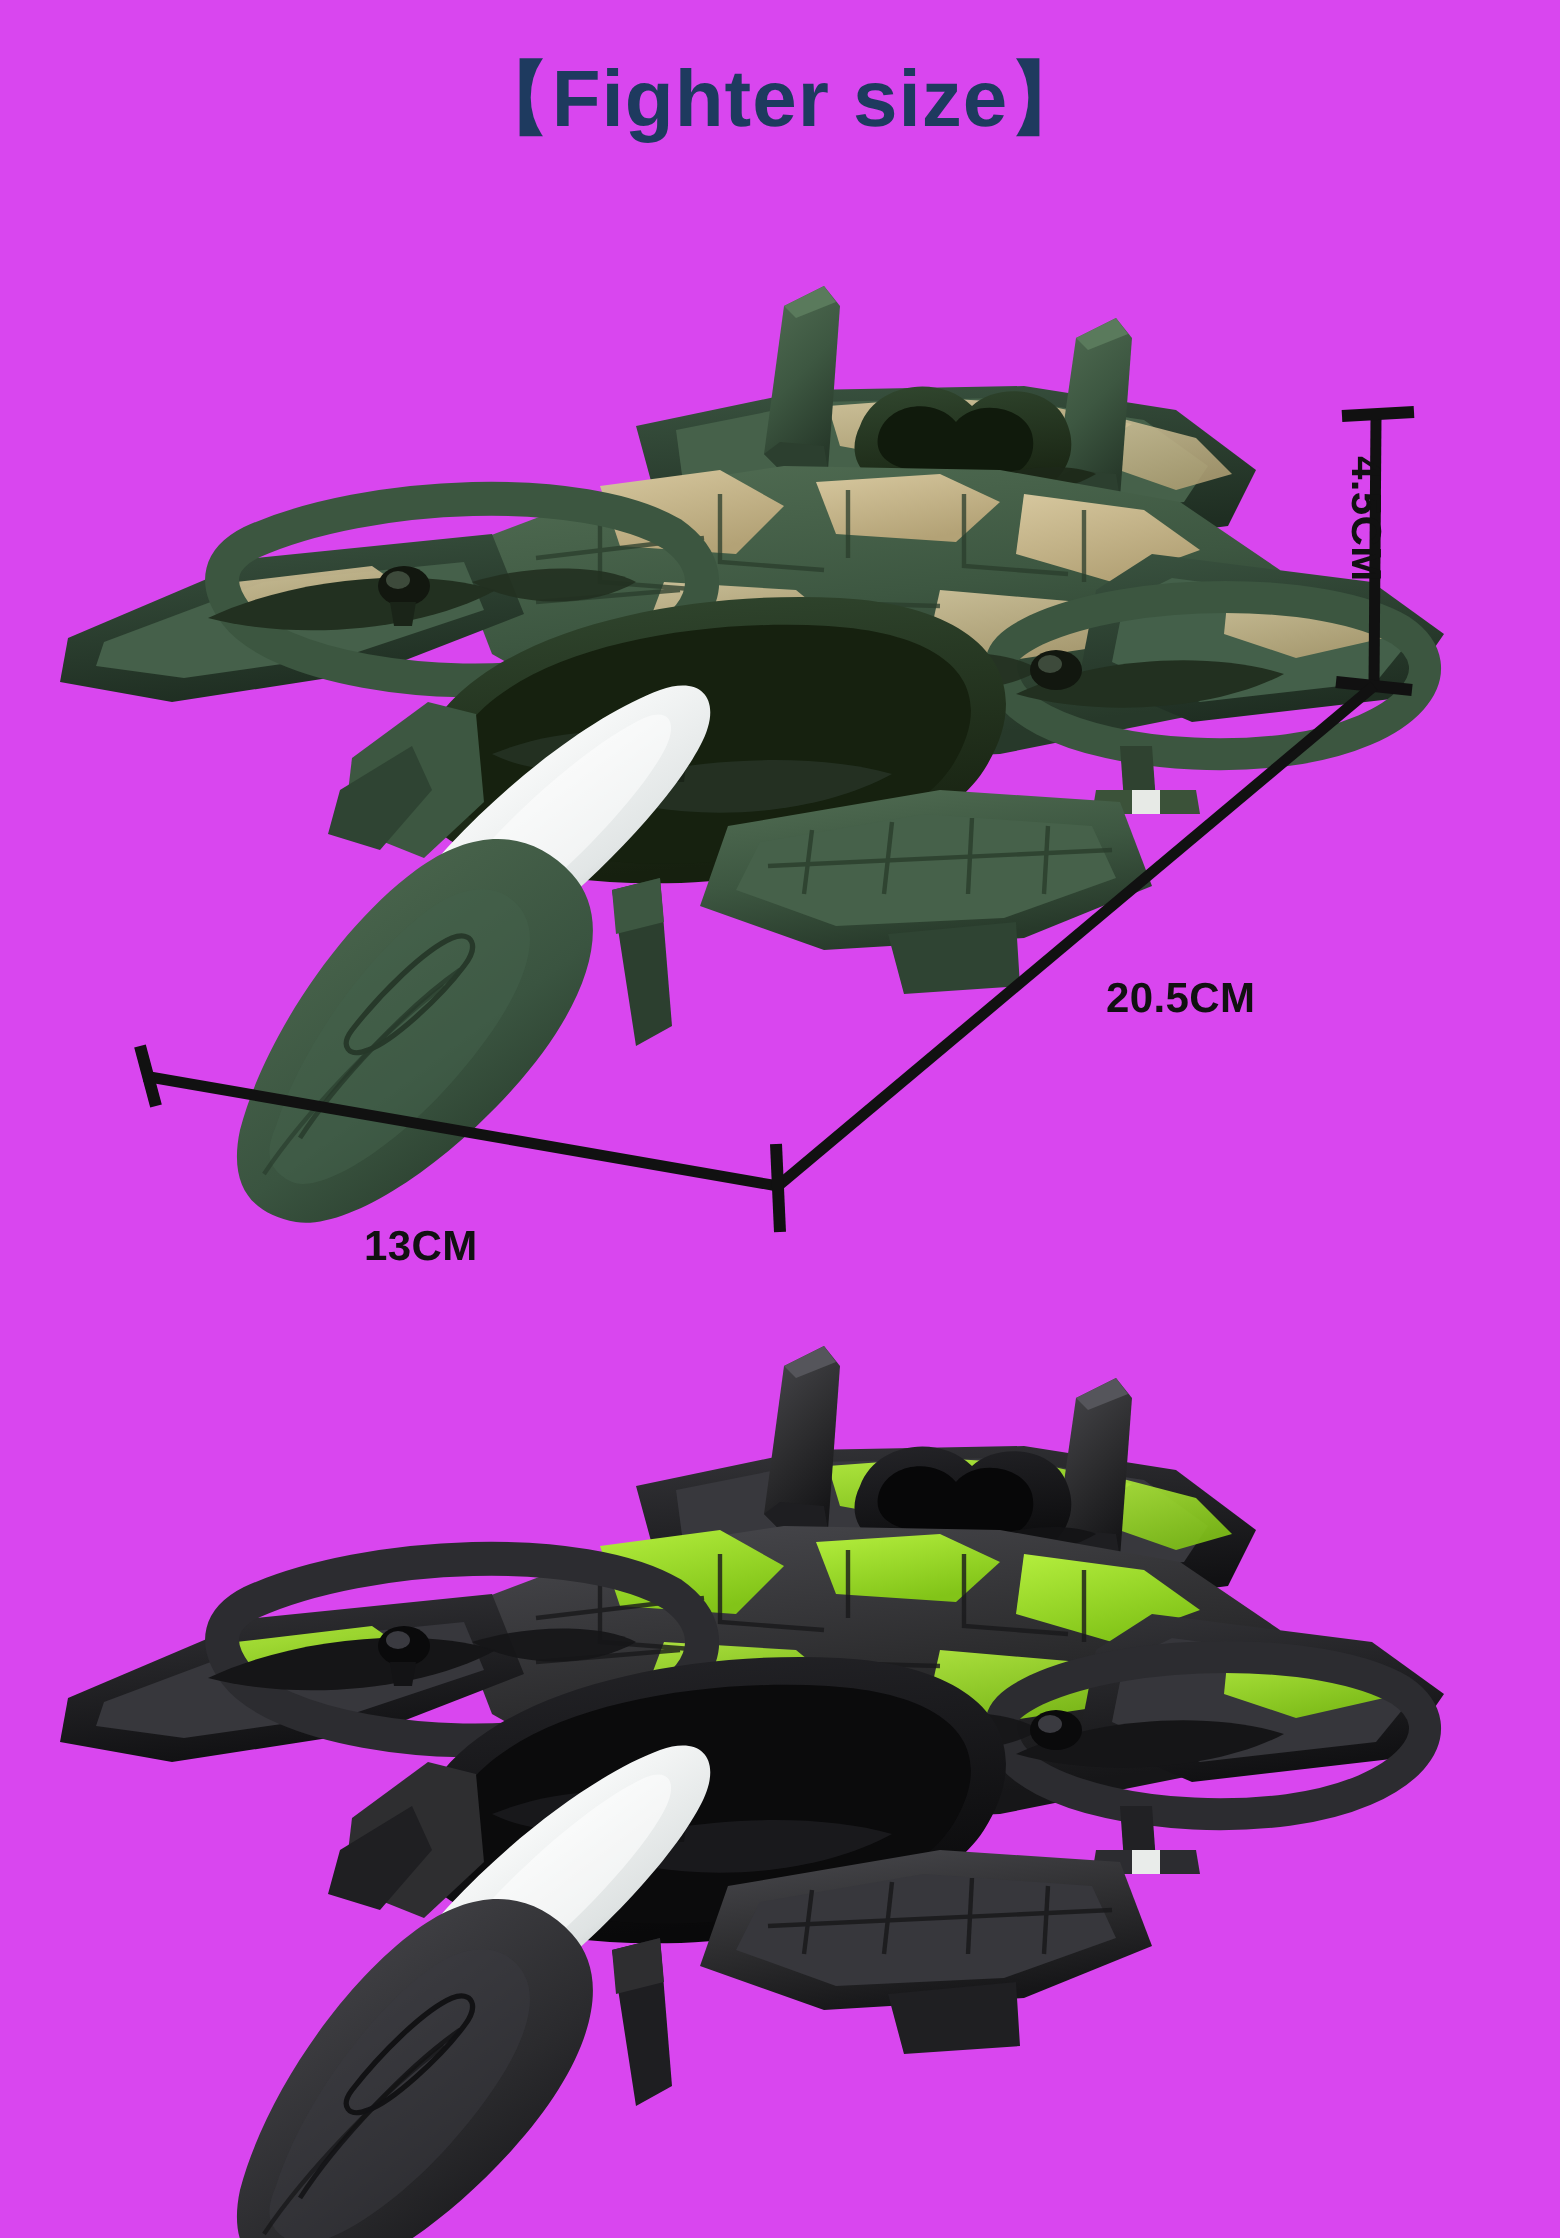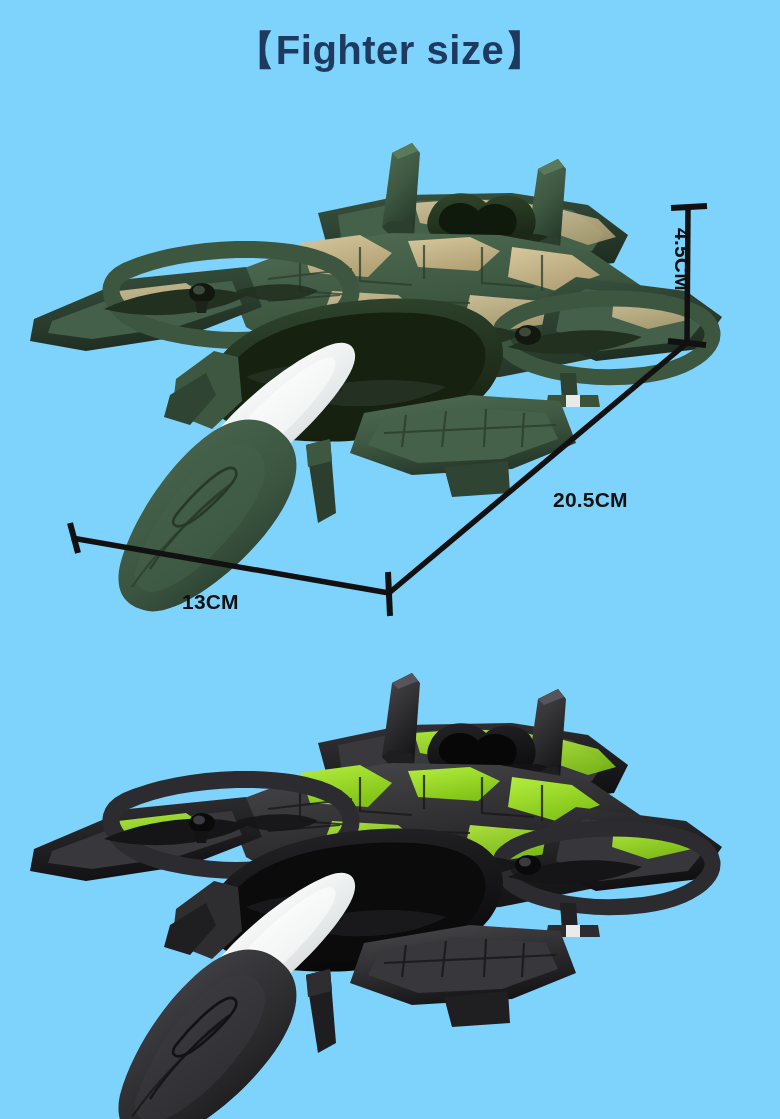--- a/index.html
+++ b/index.html
@@ -12,21 +12,21 @@
     height: 1119px;
     position: relative;
     overflow: hidden;
     font-family: "Liberation Sans", sans-serif;
   }
   #page {
     position: absolute;
     left: 0; top: 0;
     width: 780px;
     height: 1119px;
-    background: #7dd3fc;
+    background: #d946ef;
   }
   #title {
     position: absolute;
     left: 0;
     top: 26px;
     width: 780px;
     text-align: center;
     font-size: 40px;
     font-weight: bold;
     color: #1e3a5f;
@@ -56,21 +56,21 @@
     white-space: nowrap;
     letter-spacing: 0.2px;
   }
   #label-height {
     left: 694px;
     top: 228px;
     transform: rotate(90deg);
     transform-origin: left top;
   }
   #label-diagonal { left: 553px; top: 468px; margin-top: 20px; }
-  #label-width { left: 182px; top: 590px; }
+  #label-width { left: 182px; top: 612px; }
 </style>
 </head>
 <body>
 
 <div id="page">
 
   <div id="title">【Fighter size】</div>
 
   <div class="stage" id="stage-top">
     <svg class="drone-svg" viewBox="0 0 780 545" xmlns="http://www.w3.org/2000/svg">

